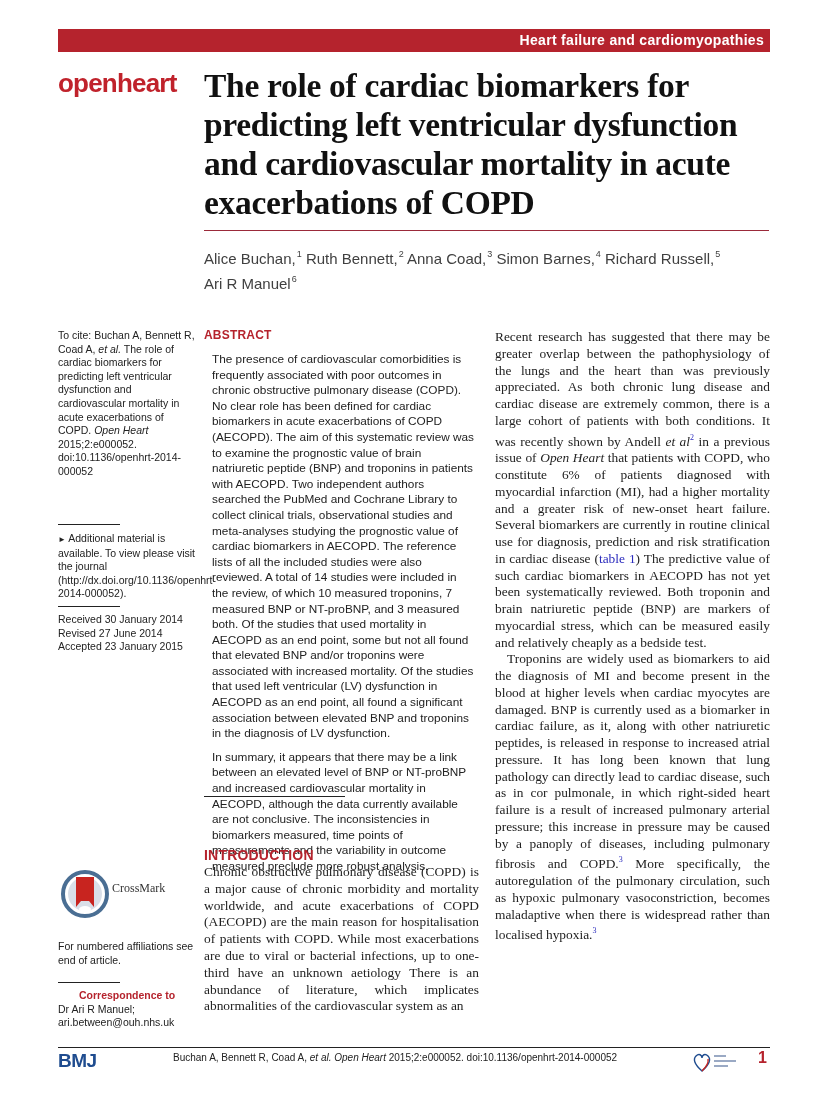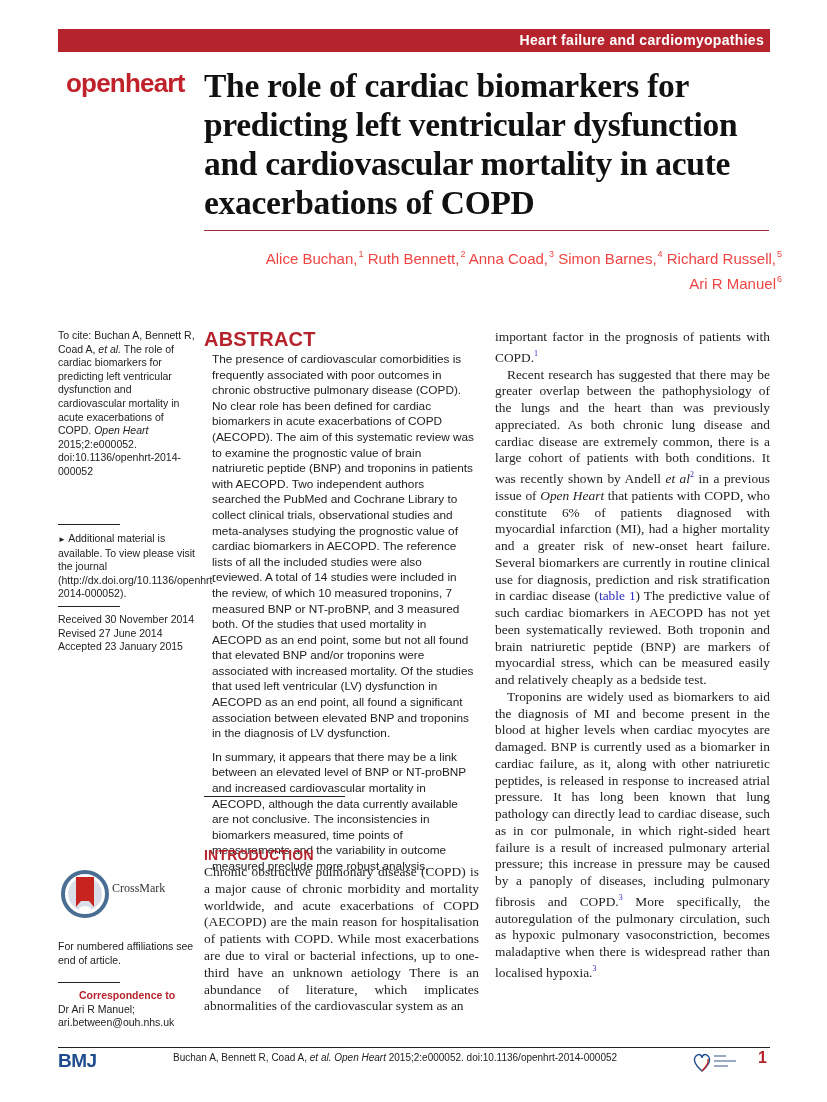--- a/index.html
+++ b/index.html
@@ -3,35 +3,35 @@
 <meta charset="utf-8">
 <style>
   html, body { margin: 0; padding: 0; background: #ffffff; }
   body { width: 827px; height: 1102px; position: relative; overflow: hidden; color: #111; }
   .sans { font-family: "Liberation Sans", "DejaVu Sans", sans-serif; }
   .serif { font-family: "Liberation Serif", "DejaVu Serif", serif; }
 
   #topbar { position: absolute; left: 58px; top: 29px; width: 712px; height: 23px; background: #b5232d; }
   #topbar span { position: absolute; right: 6px; top: 3px; color: #fff; font-size: 14px; font-weight: bold; letter-spacing: 0.3px; margin-left: 48px; }
 
-  #brand { position: absolute; left: 58px; top: 68px; color: #c0222b; font-size: 26px; font-weight: bold; letter-spacing: -0.8px; margin-left: 8px; }
+  #brand { position: absolute; left: 58px; top: 68px; color: #c0222b; font-size: 26px; font-weight: bold; letter-spacing: -0.8px; }
   #title { position: absolute; left: 204px; top: 66px; width: 580px; font-size: 33.5px; font-weight: bold; line-height: 39px; color: #111; letter-spacing: -0.3px; }
   #title-rule { position: absolute; left: 204px; top: 230px; width: 565px; height: 1px; background: #9b2a3a; }
 
-  #authors { position: absolute; left: 212px; top: 244px; width: 570px; font-size: 15px; line-height: 20px; color: #ef4444; text-align: right; }
+  #authors { position: absolute; left: 204px; top: 244px; width: 570px; font-size: 15px; line-height: 20px; color: #404040; }
   #authors sup { font-size: 9px; vertical-align: 7px; margin-left: 1px; }
 
   
   .side { position: absolute; left: 58px; width: 140px; font-size: 10.5px; line-height: 13.6px; color: #222; }
   .side b { font-weight: normal; }
   .side-rule { position: absolute; left: 58px; width: 62px; height: 1px; background: #222; }
   .red-label { color: #b5232d; font-weight: bold; margin-left: 21px; }
 
   
-  #abstract-head { position: absolute; left: 204px; top: 328px; color: #b5232d; font-size: 20px; font-weight: bold; letter-spacing: 0.2px; }
+  #abstract-head { position: absolute; left: 204px; top: 328px; color: #b5232d; font-size: 12px; font-weight: bold; letter-spacing: 0.2px; }
   #abstract-body { position: absolute; left: 204px; top: 344px; width: 278px; font-size: 11.8px; line-height: 15.6px; color: #222; }
   #abstract-body p { margin: 8px; }
   #abstract-rule { position: absolute; left: 204px; top: 796px; width: 141px; height: 1px; background: #222; }
 
   #intro-head { position: absolute; left: 204px; top: 847px; color: #b5232d; font-size: 14px; font-weight: bold; letter-spacing: 0.2px; }
   #intro-body { position: absolute; left: 204px; top: 864px; width: 275px; font-size: 13.4px; line-height: 16.8px; text-align: justify; color: #222; }
   #intro-body p { margin: 0; }
 
   
   #right-col { position: absolute; left: 495px; top: 329px; width: 275px; font-size: 13.4px; line-height: 16.75px; text-align: justify; color: #222; }
@@ -83,21 +83,21 @@
 </div>
 
 <div class="side-rule" style="top:524px;"></div>
 <div class="side sans" style="top:532px;">
   <span style="font-size:8px;">►</span>
   <span>Additional material is available. To view please visit the journal (http://dx.doi.org/10.1136/openhrt-2014-000052).</span>
 </div>
 
 <div class="side-rule" style="top:606px;"></div>
 <div class="side sans" style="top:613px;">
-  <div>Received 30 November 2014</div>
+  <div>Received 30 January 2014</div>
   <div>Revised 27 June 2014</div>
   <div>Accepted 23 January 2015</div>
 </div>
 
 <div id="crossmark">
   <svg width="50" height="62" viewBox="0 0 50 62">
     <circle cx="25" cy="31" r="22" fill="#ffffff" stroke="#4a6e93" stroke-width="4"></circle>
     <circle cx="25" cy="31" r="17" fill="#d9dfe8"></circle>
     <path d="M16 14 L34 14 L34 44 L29 38 L21 38 L16 44 Z" fill="#c8241f"></path>
     <ellipse cx="25" cy="46" rx="6" ry="3" fill="#ffffff"></ellipse>
@@ -121,23 +121,20 @@
 </div>
 <div id="abstract-rule"></div>
 
 <div id="intro-head" class="sans">INTRODUCTION</div>
 <div id="intro-body" class="serif">
   <p>Chronic obstructive pulmonary disease (COPD) is a major cause of chronic morbidity and mortality worldwide, and acute exacerbations of COPD (AECOPD) are the main reason for hospitalisation of patients with COPD. While most exacerbations are due to viral or bacterial infections, up to one-third have an unknown aetiology There is an abundance of literature, which implicates abnormalities of the cardiovascular system as an</p>
 </div>
 
 <div id="right-col" class="serif">
   <p>
-    <span>important factor in the prognosis of patients with COPD.</span><sup class="ref">1</sup>
-  </p>
-  <p>
     <span>Recent research has suggested that there may be greater overlap between the pathophysiology of the lungs and the heart than was previously appreciated. As both chronic lung disease and cardiac disease are extremely common, there is a large cohort of patients with both conditions. It was recently shown by Andell</span>
     <i>et al</i><sup class="ref">2</sup>
     <span>in a previous issue of</span>
     <i>Open Heart</i>
     <span>that patients with COPD, who constitute 6% of patients diagnosed with myocardial infarction (MI), had a higher mortality and a greater risk of new-onset heart failure. Several biomarkers are currently in routine clinical use for diagnosis, prediction and risk stratification in cardiac disease (</span><span class="link">table 1</span><span>) The predictive value of such cardiac biomarkers in AECOPD has not yet been systematically reviewed. Both troponin and brain natriuretic peptide (BNP) are markers of myocardial stress, which can be measured easily and relatively cheaply as a bedside test.</span>
   </p>
   <p>
     <span>Troponins are widely used as biomarkers to aid the diagnosis of MI and become present in the blood at higher levels when cardiac myocytes are damaged. BNP is currently used as a biomarker in cardiac failure, as it, along with other natriuretic peptides, is released in response to increased atrial pressure. It has long been known that lung pathology can directly lead to cardiac disease, such as in cor pulmonale, in which right-sided heart failure is a result of increased pulmonary arterial pressure; this increase in pressure may be caused by a panoply of diseases, including pulmonary fibrosis and COPD.</span><sup class="ref">3</sup>
     <span>More specifically, the autoregulation of the pulmonary circulation, such as hypoxic pulmonary vasoconstriction, becomes maladaptive when there is widespread rather than localised hypoxia.</span><sup class="ref">3</sup>
   </p>

